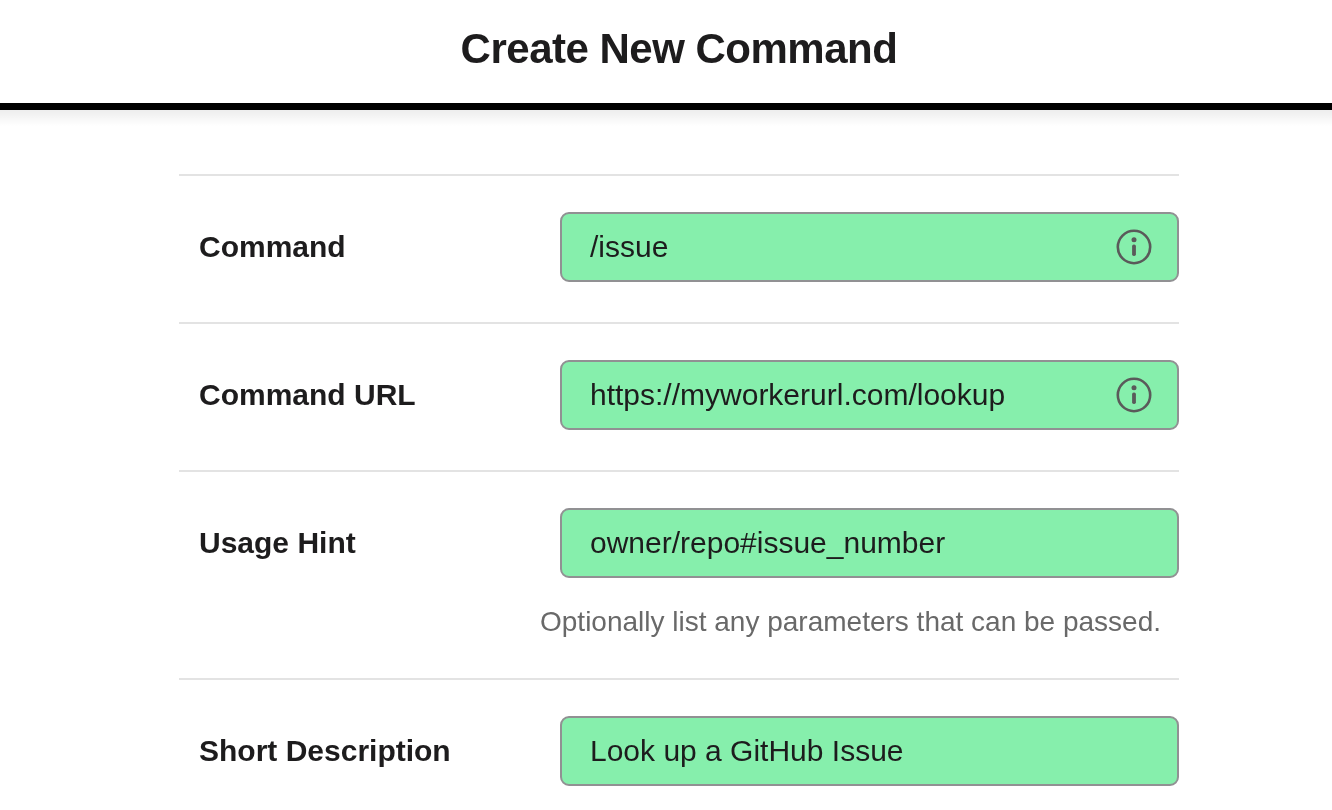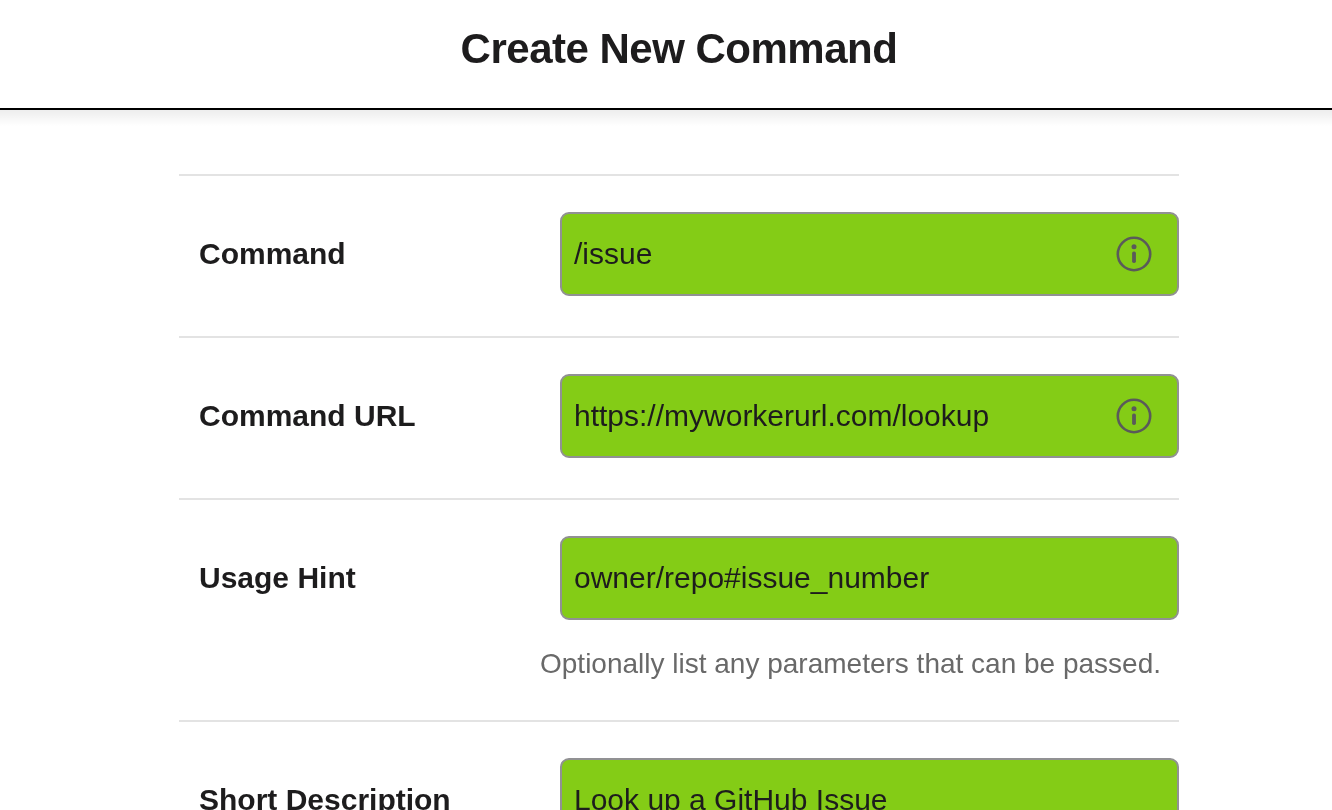--- a/index.html
+++ b/index.html
@@ -10,21 +10,21 @@
     color: #1d1c1d;
     overflow: hidden;
   }
   .container { width: 1000px; margin-left: 179px; }
 
   
   .header {
     position: relative;
     height: 110px;
     background: #ffffff;
-    border-bottom: 2px solid #000000;
+    border-bottom: 7px solid #000000;
   }
   .header .container {
     height: 108px;
     display: flex; align-items: center; justify-content: center;
     padding-bottom: 10px;
   }
   .page-title {
     font-size: 42px;
     font-weight: 700;
     letter-spacing: -0.5px;
@@ -52,28 +52,28 @@
     margin-left: 20px;
   }
   .field-label {
     font-size: 30px;
     font-weight: 700;
     color: #1d1c1d;
   }
   .input-wrap { position: relative; }
   .text-input {
     width: 100%;
-    height: 84px;
+    height: 70px;
     border: 2px solid #919193;
     border-radius: 9px;
-    padding: 0 72px 0 12px;
+    padding: 0 72px 0 28px;
     font-family: "Liberation Sans", "DejaVu Sans", sans-serif;
     font-size: 30px;
     color: #1d1c1d;
-    background: #84cc16;
+    background: #86efac;
     outline: none;
   }
   .text-input.no-icon { padding-right: 24px; }
   .info-icon {
     position: absolute;
     right: 26px; top: 50%;
     transform: translateY(-50%);
     width: 38px; height: 38px;
     cursor: pointer;
     display: block;

